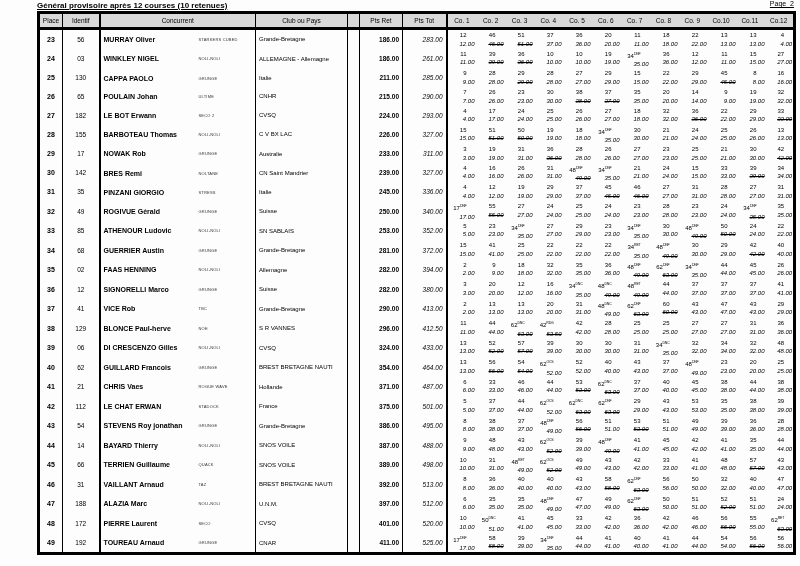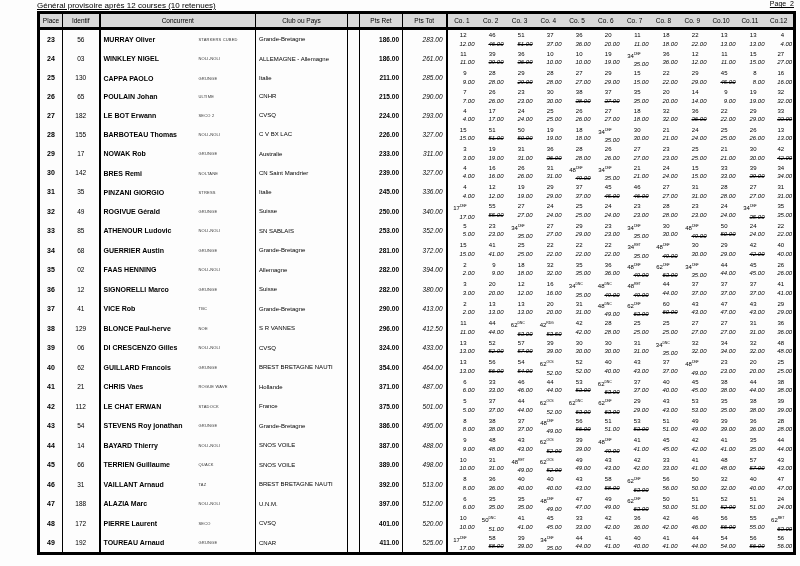--- a/index.html
+++ b/index.html
@@ -2,21 +2,21 @@
 <html><head>
 <meta charset="utf-8">
 <style>
   html,body{margin:0;padding:0;background:#e8e8e8;}
   .sheet{
     position:relative;width:800px;height:566px;background:#fdfdfd;
     font-family:"Liberation Sans",sans-serif;color:#000;overflow:hidden;
   }
   .doc-title{
     position:absolute;left:37px;top:1px;font-size:8px;
-    text-decoration:underline;white-space:nowrap;
+    text-decoration:underline;white-space:nowrap;font-weight:bold;
   }
   .page-label{
     position:absolute;right:6px;top:0px;font-size:7px;text-decoration:underline;
   }
   table.results{
     position:absolute;left:37px;top:11px;width:757px;
     border-collapse:collapse;table-layout:fixed;
     border:3px solid #000;
   }
   th,td{padding:0;margin:0;overflow:hidden;white-space:nowrap;}

